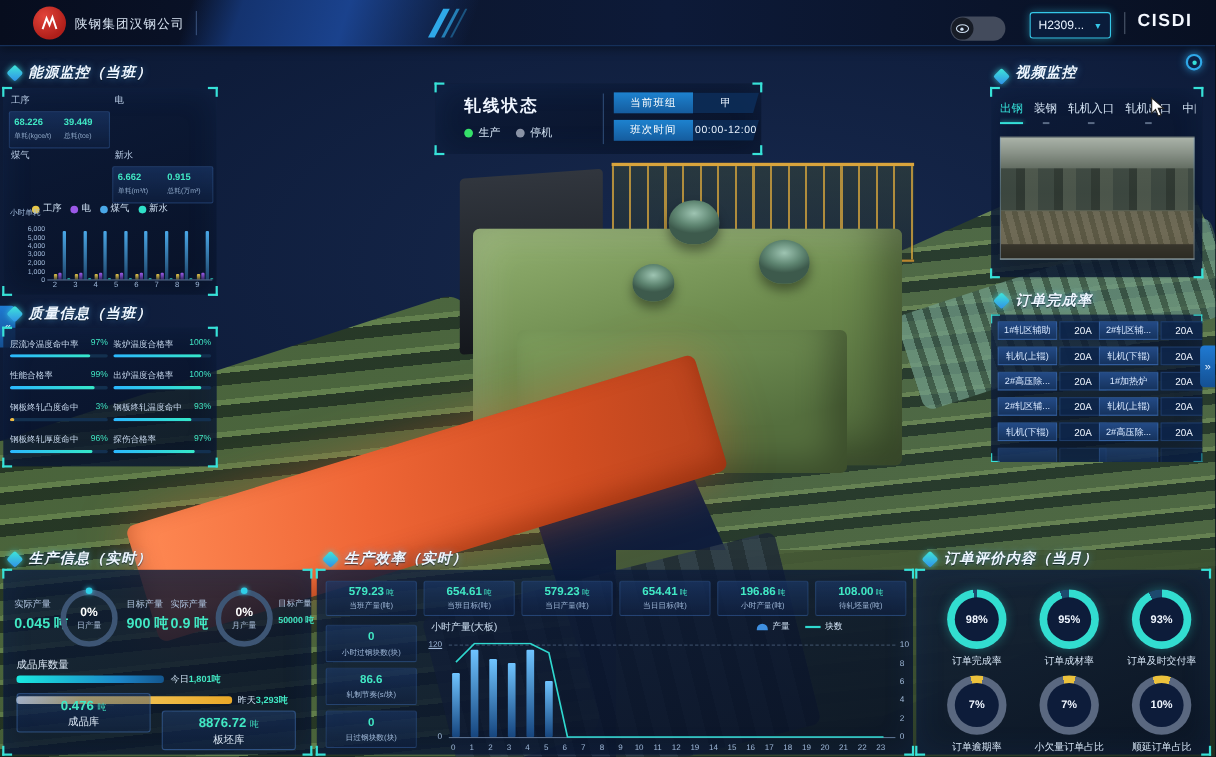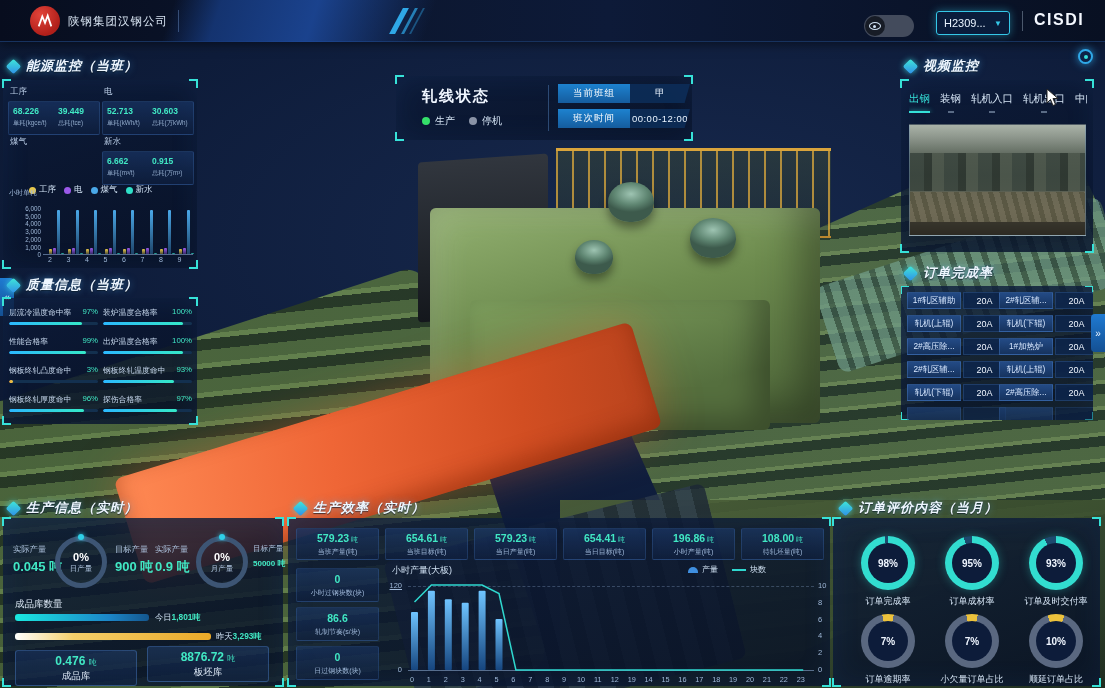--- a/index.html
+++ b/index.html
@@ -259,30 +259,20 @@
         <div class="e-lab lab">单耗(kgce/t)</div>
             </div>
       <div class="e-col">
               <div class="e-val val">39.449</div>
         <div class="e-lab lab">总耗(tce)</div>
             </div>
     </div>
   </div>
         <div class="e-group" style="left: 99px; top: 6px;">
     <div class="e-name">电</div>
-    <div class="e-box">
-      <div class="e-col">
-              <div class="e-val val">52.713</div>
-        <div class="e-lab lab">单耗(kWh/t)</div>
-            </div>
-      <div class="e-col">
-              <div class="e-val val">30.603</div>
-        <div class="e-lab lab">总耗(万kWh)</div>
-            </div>
-    </div>
   </div>
         <div class="e-group" style="left: 5px; top: 56px;">
     <div class="e-name">煤气</div>
   </div>
         <div class="e-group" style="left: 99px; top: 56px;">
     <div class="e-name">新水</div>
     <div class="e-box">
       <div class="e-col">
               <div class="e-val val">6.662</div>
         <div class="e-lab lab">单耗(m³/t)</div>
@@ -489,21 +479,21 @@
     <div class="pill" style="left:162px;top:8px;">
       <span class="pl">当前班组</span>
       <span class="pv">甲</span>
     </div>
     <div class="pill" style="left:162px;top:33px;">
       <span class="pl">班次时间</span>
       <span class="pv">00:00-12:00</span>
     </div>
   </div>
 
-  <div class="ptitle" style="left:905px;top:57px;">
+  <div class="ptitle" style="left:905px;top:57px;align-items:flex-end;">
     <span class="dia"></span>
     <span class="tx">视频监控</span>
   </div>
   <div class="roundbtn"></div>
   <div class="panel" id="p-video" style="left:901px;top:80px;width:192px;height:172px;">
     <b class="c tl"></b>
       <b class="c tr"></b>
       <b class="c bl"></b>
       <b class="c br"></b>
     <div class="vtabs" id="video-tabs">
@@ -613,21 +603,21 @@
     <div class="g-val" style="left:250px;top:40px;font-size:8px;">50000 吨</div>
 
     <div class="g-lab" style="left:12px;top:80px;font-size:9.5px;color:#dde9f6;">成品库数量</div>
     <div class="stockbar cy" style="left:12px;top:96px;width:134px;"></div>
     <div class="stocktext" style="left:152px;top:94px;">
       <span>今日</span><span class="val">1,801吨</span></div>
     <div class="stockbar yw" style="left:12px;top:115px;width:196px;"></div>
     <div class="stocktext" style="left:213px;top:113px;">
       <span>昨天</span><span class="val">3,293吨</span></div>
 
-    <div class="pcard" style="left:12px;top:132px;">
+    <div class="pcard" style="left:12px;top:112px;">
       <span class="cv"><span>0.476</span> <small>吨</small></span>
       <span class="cl">成品库</span>
     </div>
     <div class="pcard" style="left:144px;top:128px;">
       <span class="cv"><span>8876.72</span> <small>吨</small></span>
       <span class="cl">板坯库</span>
     </div>
   </div>
 
   <div class="ptitle" style="left:295px;top:499px;">

